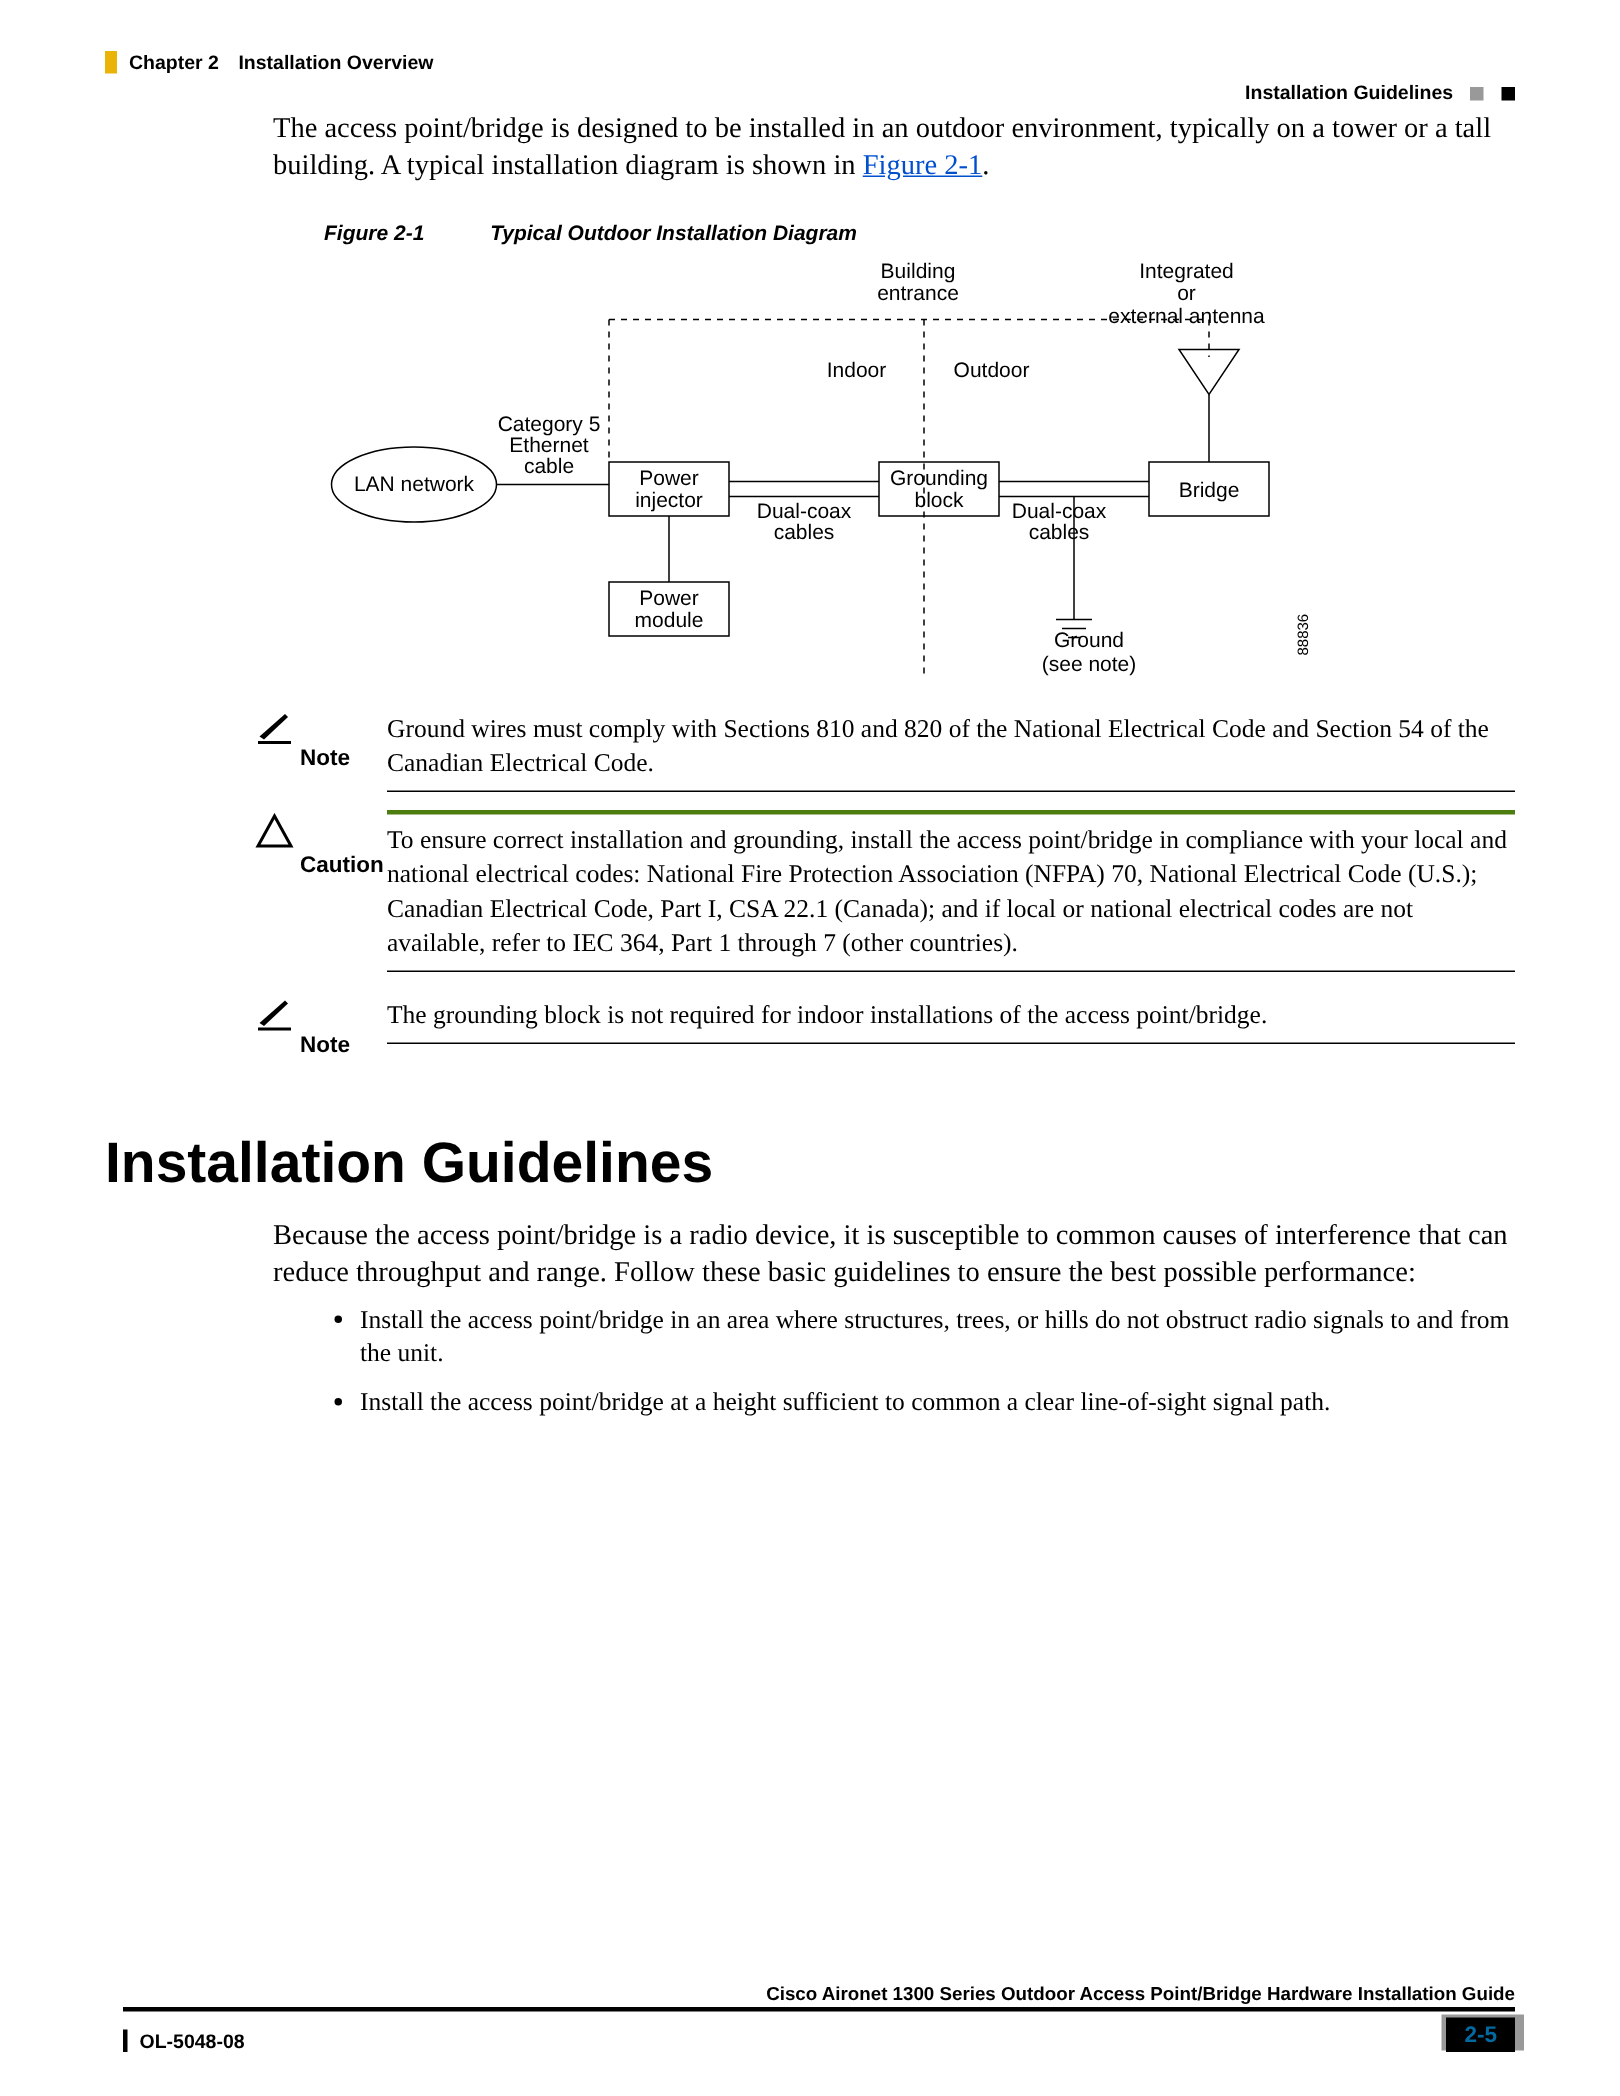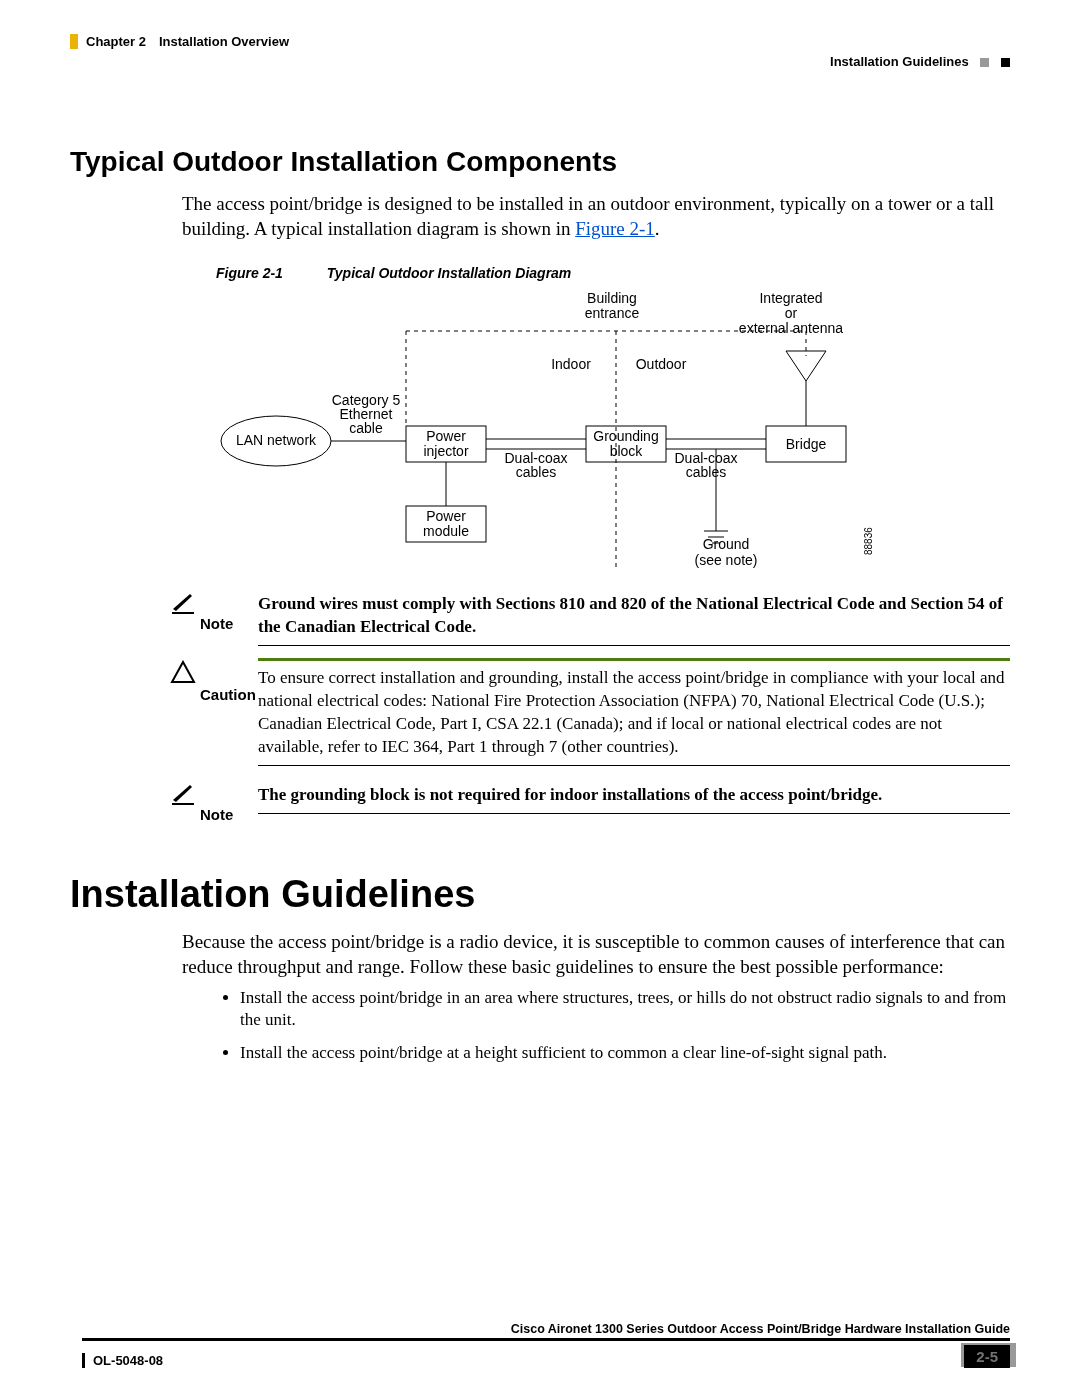--- a/index.html
+++ b/index.html
@@ -27,33 +27,33 @@
   a.xref { color: #0050ce; }
   .fig-caption { font: italic bold 14px Arial, Helvetica, sans-serif; margin: 24px 0 10px 76px; }
   .fig-caption .num { font-style: italic; margin-right: 40px; }
   .figure { margin: 8px 0 16px 76px; width: 660px; height: 280px; position: relative; }
   .figure svg { width: 100%; height: 100%; }
 
   .admon { display: flex; align-items: flex-start; margin: 12px 0 10px 30px; }
   .admon-icon { width: 30px; flex-shrink:0; margin-top:2px;}
   .admon-label { font: bold 15px Arial, Helvetica, sans-serif; width: 58px; flex-shrink:0; padding-top: 28px; }
   .admon-body { border-top: 3px solid #4d7c0f; border-bottom: 1px solid #000; padding: 6px 0; flex-grow:1;}
-  .admon-body.topless { border-top: none; font-weight: bold; }
+  .admon-body.topless { border-top: none; }
   .admon-text { font-size: 17px; line-height: 1.35; }
 
   h1.big { font: bold 38px Arial, Helvetica, sans-serif; margin: 50px 0 14px -70px; }
 
   ul.bullets { margin: 8px 0 0 100px; padding: 0; }
   ul.bullets li { font-size: 17px; margin: 0 0 10px 0; line-height: 1.3; list-style: disc; }
 
   .footer { position: absolute; bottom: 26px; left: 82px; right: 70px; }
   .foot-row { position: relative; height: 30px;}
   .foot-title { font: bold 12.5px Arial, Helvetica, sans-serif; text-align: right; }
   .foot-left { font: bold 13px Arial, Helvetica, sans-serif; border-left: 3px solid #000; padding-left:8px; position:absolute; left:0; top:12px;}
-  .foot-pagenum { position:absolute; right:0; top:4px; background:#000; color:#737373; font: bold 15px Arial, Helvetica, sans-serif; padding: 3px 12px;}
+  .foot-pagenum { position:absolute; right:0; top:4px; background:#000; color:#0369a1; font: bold 15px Arial, Helvetica, sans-serif; padding: 3px 12px;}
   .foot-shadow { position:absolute; right:-6px; top:2px; background:#999; width:55px; height:24px; z-index:-1;}
 
   .diag-text { font: 14px Arial, Helvetica, sans-serif; }
   .diag-text-sm { font: 10px Arial, Helvetica, sans-serif; }
 </style>
 </head>
 <body>
 
 <div class="page">
 
@@ -61,21 +61,20 @@
     <div class="rh-left">Chapter 2 Installation Overview</div>
     <div class="rh-right">
       <span>Installation Guidelines</span>
       <span class="rh-sq grey"></span>
       <span class="rh-sq"></span>
     </div>
   </div>
 
   <div class="content">
 
-    <h2 class="section">Typical Outdoor Installation Components</h2>
     <p class="body">
       <span>The access point/bridge is designed to be installed in an outdoor environment, typically on a tower or a tall building. A typical installation diagram is shown in </span><a class="xref" href="#">Figure 2-1</a><span>.</span>
     </p>
 
     <div class="fig-caption">
       <span class="num">Figure 2-1</span>
       <span>Typical Outdoor Installation Diagram</span>
     </div>
 
     <div class="figure">

